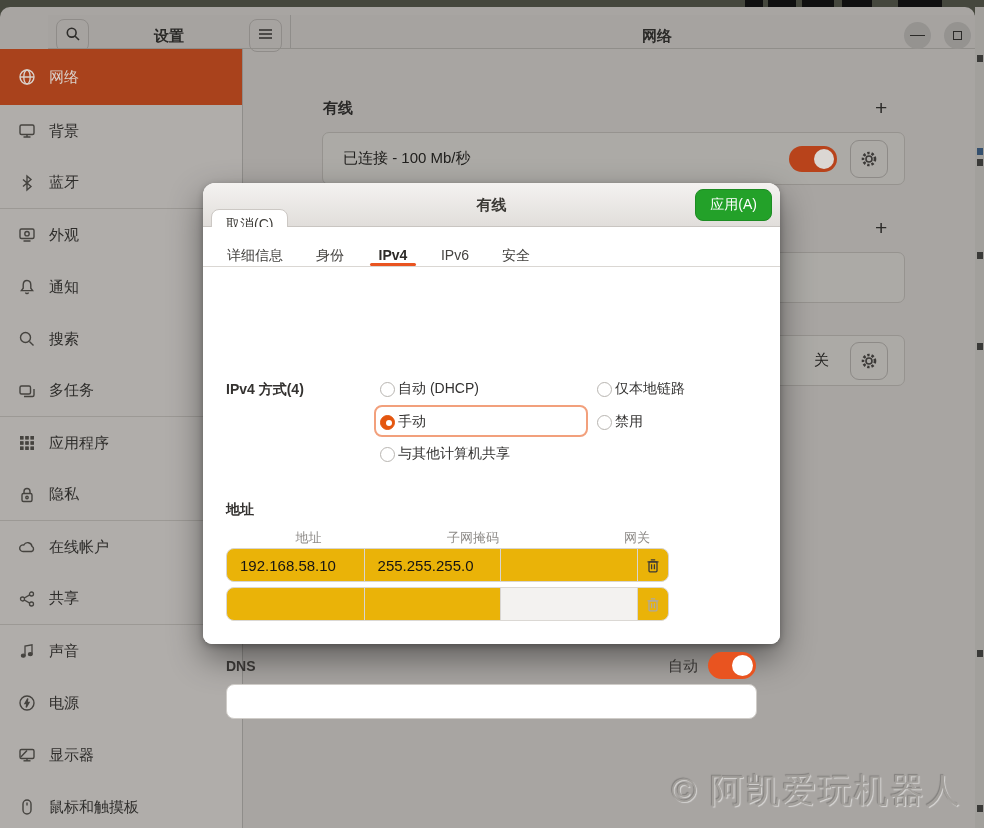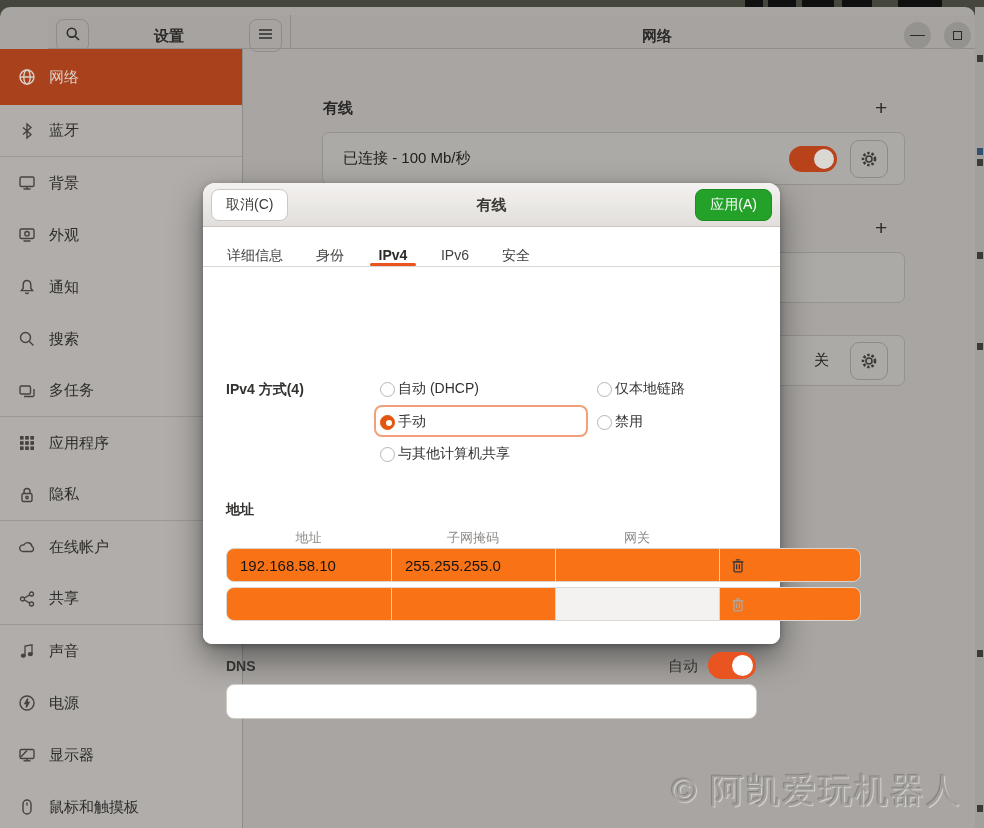--- a/index.html
+++ b/index.html
@@ -53,40 +53,40 @@
              display:flex; align-items:center; justify-content:center; cursor:pointer; background:transparent; }
 
   
   #dialog { position:absolute; left:203px; top:183px; width:577px; height:461px; border-radius:12px 12px 9px 9px;
             background:#ffffff; box-shadow:0 14px 34px rgba(0,0,0,0.45), 0 2px 6px rgba(0,0,0,0.25); z-index:10; }
   #dlg-header { position:absolute; left:0; top:0; width:100%; height:44px; border-radius:12px 12px 0 0;
                 background:linear-gradient(#f4f2f0,#e1dedb); border-bottom:1px solid #c9c5c1; }
   #dlg-title { position:absolute; width:100%; line-height:44px; text-align:center; font-size:15px; font-weight:bold; color:#3b3935; }
   .dlg-btn { position:absolute; top:6px; height:32px; border-radius:8px; font-size:14px; padding:0 14px; cursor:pointer;
              display:flex; align-items:center; }
-  #cancel-btn { left:8px; background:#ffffff; border:1px solid #ccc8c4; color:#3d3b37; }
+  #cancel-btn { left:8px; background:#ffffff; border:1px solid #ccc8c4; color:#3d3b37;margin-top:20px; }
   #apply-btn { right:8px; background:#23a129; border:1px solid #1d8c23; color:#ffffff; }
 
   #tabbar { position:absolute; left:0; top:44px; width:100%; height:40px; background:#ffffff; border-bottom:1px solid #dad7d3; }
   .tab { position:absolute; top:8px; height:40px; line-height:40px; font-size:14px; color:#454340; cursor:pointer; text-align:center; }
   .tab.active { color:#2d2b28; font-weight:bold; }
   #tab-underline { position:absolute; left:167px; top:36px; width:46px; height:3px; background:#e95420; border-radius:2px; }
 
   #dlg-body { position:absolute; left:0; top:84px; width:100%; height:377px; background:#ffffff; border-radius:0 0 9px 9px; }
   .bold-lbl { position:absolute; font-size:14px; font-weight:bold; color:#343230; }
 
   .radio-item { position:absolute; display:flex; align-items:center; gap:3px; font-size:14px; color:#323130; cursor:pointer; }
   .radio { width:15px; height:15px; border:1.5px solid #b8b5b1; border-radius:50%; background:#fff; position:relative; flex:0 0 auto; }
   .radio.on { background:#e4560f; border-color:#e4560f; }
   .radio.on::after { content:""; position:absolute; left:4.5px; top:4.5px; width:6px; height:6px; border-radius:50%; background:#fff; }
   #focus-ring { position:absolute; left:171px; top:138px; width:214px; height:32px; border:2px solid #f2a07c; border-radius:8px; }
 
   .col-head { position:absolute; top:262px; font-size:13px; color:#8e8b88; text-align:center; }
-  .addr-row { position:absolute; left:23px; width:635px; height:34px; border:1px solid #d8d5d1; border-radius:8px;
-              background:#f97316; display:flex; overflow:hidden; }
+  .addr-row { position:absolute; left:23px; width:443px; height:34px; border:1px solid #d8d5d1; border-radius:8px;
+              background:#eab308; display:flex; overflow:hidden; }
   .cell { height:100%; border-right:1px solid #d8d5d1; }
   .cell input { width:100%; height:100%; border:none; outline:none; background:transparent; padding:0 13px;
                 font-size:15px; color:#161514; font-family:"Liberation Sans","DejaVu Sans",sans-serif; }
   .cell.c1 { width:165px; } .cell.c2 { width:164px; } .cell.c3 { width:164px; }
   .cell.trash { width:36px; border-right:none; display:flex; align-items:center; justify-content:center; cursor:pointer; }
   .row2 .cell.c3 { background:#f3f2f0; }
 
   .dns-toggle { position:absolute; left:505px; top:385px; width:48px; height:27px; border-radius:14px; background:#e95420; cursor:pointer; }
   .dns-toggle .knob { position:absolute; right:3px; top:3px; width:21px; height:21px; border-radius:50%; background:#fff; }
   #dns-auto-lbl { position:absolute; top:390px; left:420px; width:75px; text-align:right; font-size:15px; color:#343230; }
@@ -159,37 +159,37 @@
       <div class="sb-item sel">
         <span class="sb-ico">
             <svg width="18" height="18" viewBox="0 0 18 18" fill="none" stroke-width="1.4">
               <circle cx="9" cy="9" r="7"></circle>
               <ellipse cx="9" cy="9" rx="3.2" ry="7"></ellipse>
               <line x1="2" y1="9" x2="16" y2="9"></line>
             </svg>
           </span>
         <span class="sb-lbl">网络</span>
       </div>
-      <div class="sb-item sep">
-        <span class="sb-ico">
-            <svg width="18" height="18" viewBox="0 0 18 18" fill="none" stroke-width="1.4">
-              <path d="M5 5.5 L13 12.5 L9 16 L9 2 L13 5.5 L5 12.5"></path>
-            </svg>
-          </span>
-        <span class="sb-lbl">蓝牙</span>
-      </div>
       <div class="sb-item">
         <span class="sb-ico">
             <svg width="18" height="18" viewBox="0 0 18 18" fill="none" stroke-width="1.4">
               <rect x="2" y="3" width="14" height="9.5" rx="1.5"></rect>
               <line x1="9" y1="12.5" x2="9" y2="15"></line>
               <line x1="5.5" y1="15" x2="12.5" y2="15"></line>
             </svg>
           </span>
         <span class="sb-lbl">背景</span>
+      </div>
+      <div class="sb-item sep">
+        <span class="sb-ico">
+            <svg width="18" height="18" viewBox="0 0 18 18" fill="none" stroke-width="1.4">
+              <path d="M5 5.5 L13 12.5 L9 16 L9 2 L13 5.5 L5 12.5"></path>
+            </svg>
+          </span>
+        <span class="sb-lbl">蓝牙</span>
       </div>
       <div class="sb-item">
         <span class="sb-ico">
             <svg width="18" height="18" viewBox="0 0 18 18" fill="none" stroke-width="1.4">
               <rect x="2" y="3" width="14" height="9.5" rx="1.5"></rect>
               <circle cx="9" cy="7.7" r="2.2"></circle>
               <line x1="5.5" y1="15" x2="12.5" y2="15"></line>
             </svg>
           </span>
         <span class="sb-lbl">外观</span>

